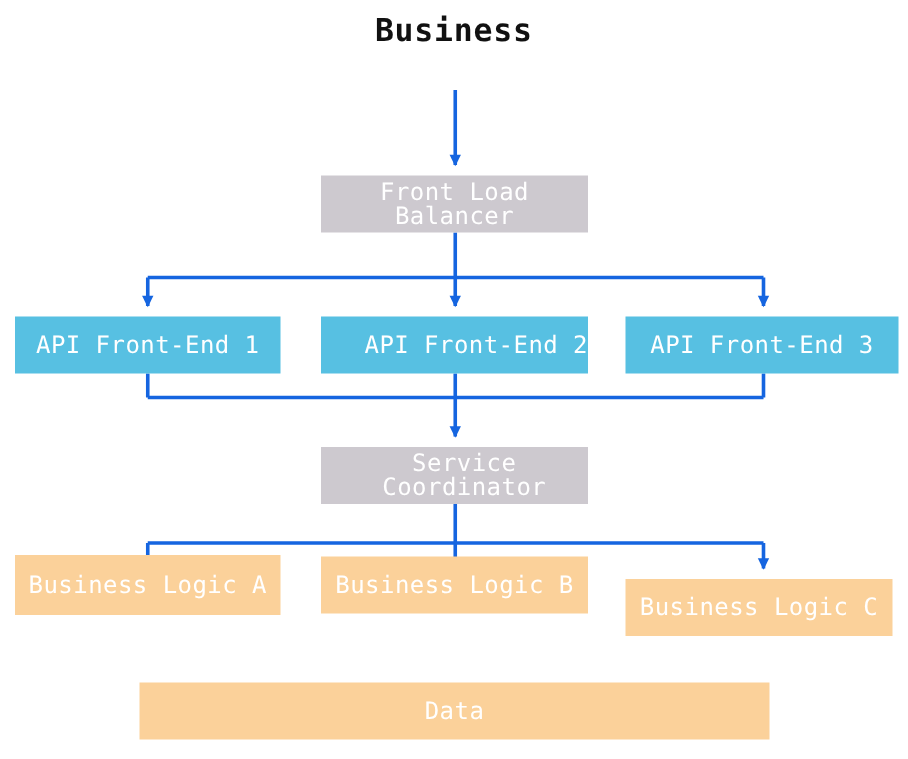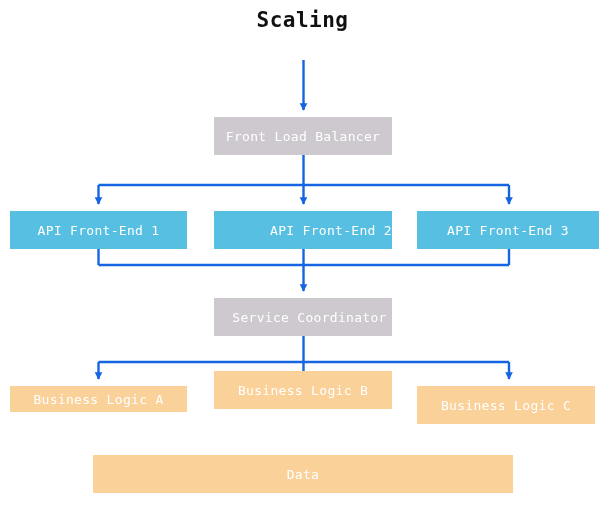--- a/index.html
+++ b/index.html
@@ -34,21 +34,21 @@
     letter-spacing: 0.5px;
   }
   .node {
     position: absolute;
     display: flex;
     align-items: center;
     justify-content: center;
     box-sizing: border-box;
     color: #ffffff;
     font-family: "DejaVu Sans Mono", "Liberation Mono", monospace;
-    font-size: 13px;
+    font-size: 16px;
     letter-spacing: 0.3px;
     text-align: center;
     line-height: 1;
     user-select: none;
   }
   .node.gray   { background: #cdc9cf; }
   .node.cyan   { background: #57c0e2; }
   .node.peach  { background: #fbd19a; }
 
   svg.wires {
@@ -58,21 +58,21 @@
     width: 605px;
     height: 506px;
     pointer-events: none;
   }
 </style>
 </head>
 <body>
 
 <div id="canvas">
 
-  <div id="title">Scaling</div>
+  <div id="title">Business</div>
 
   <svg class="wires" viewBox="0 0 605 506">
     <defs>
       <marker id="ah" markerWidth="9" markerHeight="9" refX="4.2" refY="7.4" orient="0" markerUnits="userSpaceOnUse">
         <path d="M0.4,0.6 L8.0,0.6 L4.2,8.2 Z" fill="#1565e0"></path>
       </marker>
     </defs>
 
     <g stroke="#1565e0" stroke-width="2.4" fill="none">
 
@@ -109,21 +109,21 @@
     <span>API Front-End 2</span>
   </div>
   <div class="node cyan" style="left:417px; top:211px; width:182px; height:38px;">
     <span>API Front-End 3</span>
   </div>
 
   <div class="node gray" style="left:214px; top:298px; width:178px; height:38px;padding-left:13px;">
     <span>Service Coordinator</span>
   </div>
 
-  <div class="node peach" style="left:10px; top:386px; width:177px; height:26px;">
+  <div class="node peach" style="left:10px; top:370px; width:177px; height:40px;">
     <span>Business Logic A</span>
   </div>
   <div class="node peach" style="left:214px; top:371px; width:178px; height:38px;">
     <span>Business Logic B</span>
   </div>
   <div class="node peach" style="left:417px; top:386px; width:178px; height:38px;">
     <span>Business Logic C</span>
   </div>
 
   <div class="node peach" style="left:93px; top:455px; width:420px; height:38px;">

